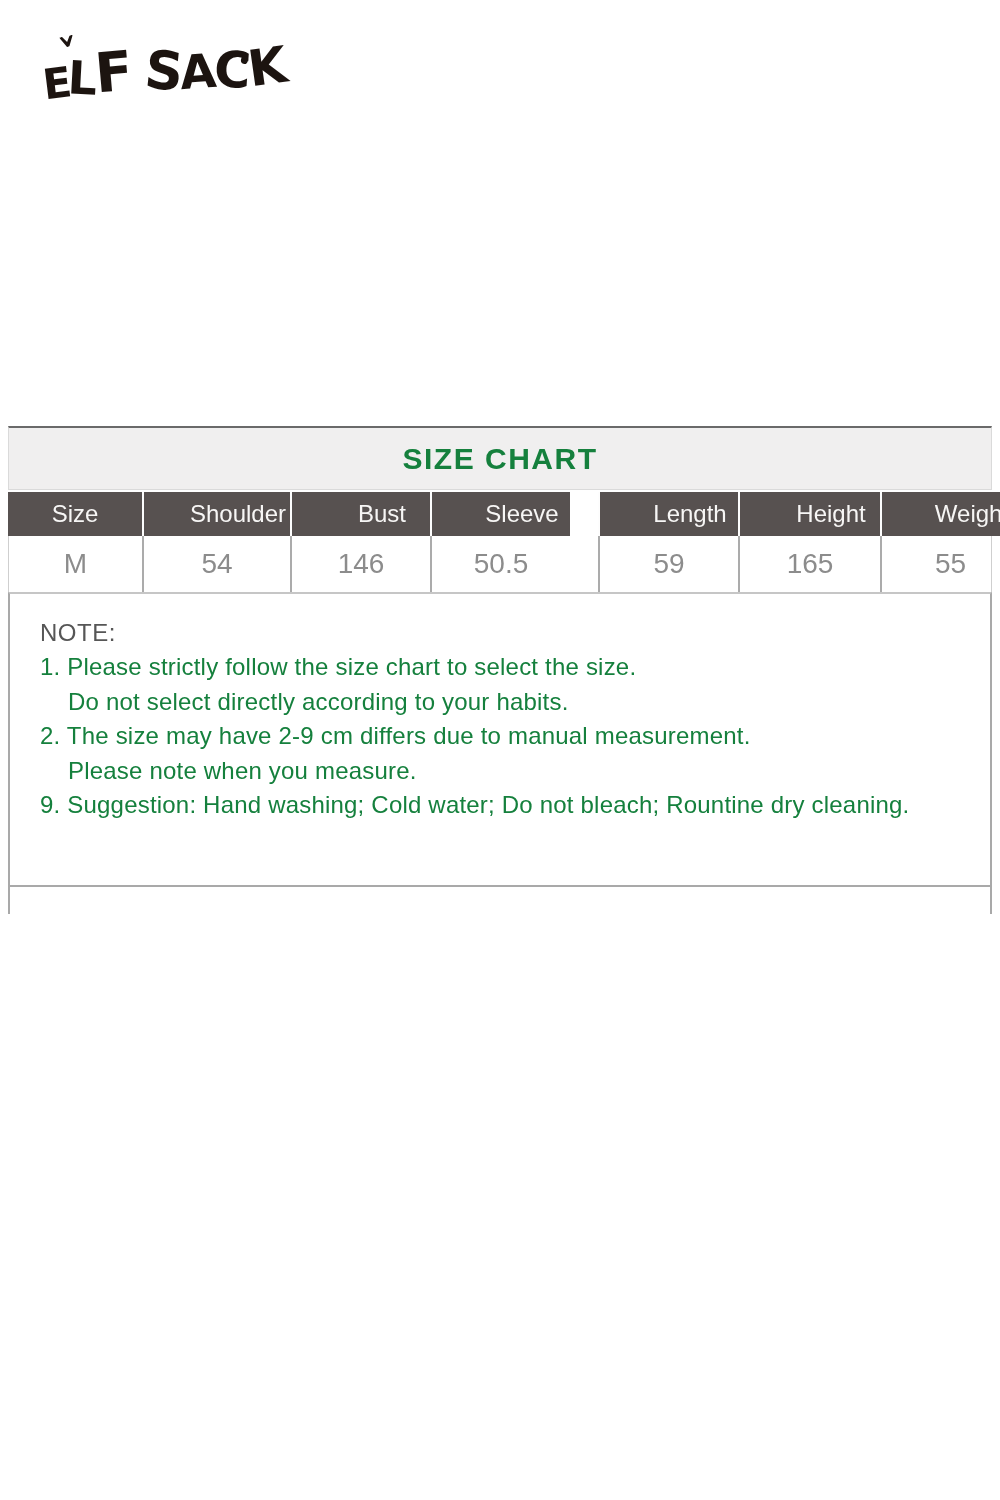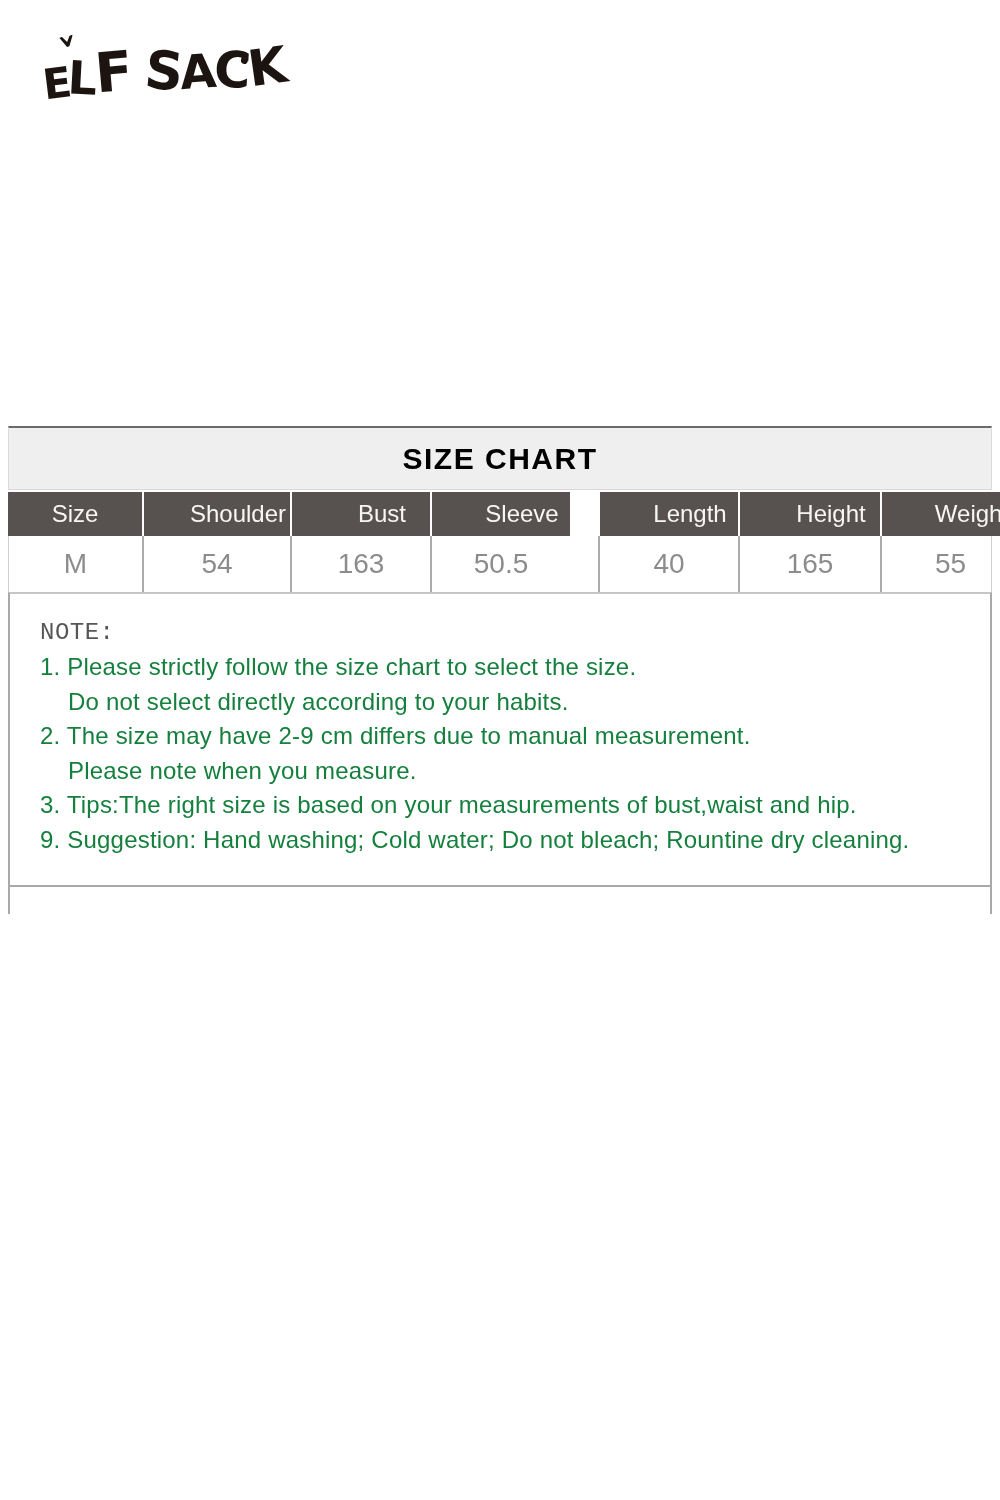--- a/index.html
+++ b/index.html
@@ -51,21 +51,21 @@
   .sheet { position:absolute; left:8px; top:426px; width:984px; }
 
   .title-band {
     height:64px;
     background:#f0efef;
     border:1px solid #dadada;
     border-top:2px solid #6a6a6a;
     display:flex; align-items:center; justify-content:center;
     font-size:30px; font-weight:bold;
     letter-spacing:1.5px;
-    color:#000000;
+    color:#15803d;
   }
 
   .header-row { margin-top:2px; height:44px; display:flex; }
   .header-row .cell {
     background:#575150;
     color:#f7f6f5;
     font-size:24px;
     display:flex; align-items:center; justify-content:center;
   }
   .header-row .cell + .cell { border-left:2px solid #fdfdfd;padding-left:42px; }
@@ -93,21 +93,20 @@
     height:295px;
     border:2px solid #a9a9a9;
     border-top:2px solid #c6c6c6;
     padding:22px 30px 0 30px;
     background:#ffffff;
   }
   .note-heading {
     font-size:24px; color:#565656;
     letter-spacing:0.5px;
     line-height:34px;
-    font-family:Liberation Mono, monospace;
   }
   .note-line {
     font-size:24px; color:#15803d;
     line-height:34.5px;
     letter-spacing:0.2px;
     white-space:nowrap;
   }
   .note-line.indent { padding-left:28px; }
 
   
@@ -141,34 +140,33 @@
       <div class="cell c2">Bust</div>
       <div class="cell c3">Sleeve</div>
       <div class="cell c4">Length</div>
       <div class="cell c5">Height</div>
       <div class="cell c6">Weight</div>
     </div>
 
     <div class="data-row">
       <div class="cell c0">M</div>
       <div class="cell c1">54</div>
-      <div class="cell c2">163</div>
+      <div class="cell c2">146</div>
       <div class="cell c3">50.5</div>
-      <div class="cell c4">40</div>
+      <div class="cell c4">59</div>
       <div class="cell c5">165</div>
       <div class="cell c6">55</div>
     </div>
 
     <div class="note-box">
       <div class="note-heading">NOTE:</div>
       <div class="note-line">1. Please strictly follow the size chart to select the size.</div>
       <div class="note-line indent">Do not select directly according to your habits.</div>
       <div class="note-line">2. The size may have 2-9 cm differs due to manual measurement.</div>
       <div class="note-line indent">Please note when you measure.</div>
-      <div class="note-line">3. Tips:The right size is based on your measurements of bust,waist and hip.</div>
       <div class="note-line">9. Suggestion: Hand washing; Cold water; Do not bleach; Rountine dry cleaning.</div>
     </div>
 
     <div class="stub-box"></div>
 
   </div>
 
 </div>
 
 </body></html>

